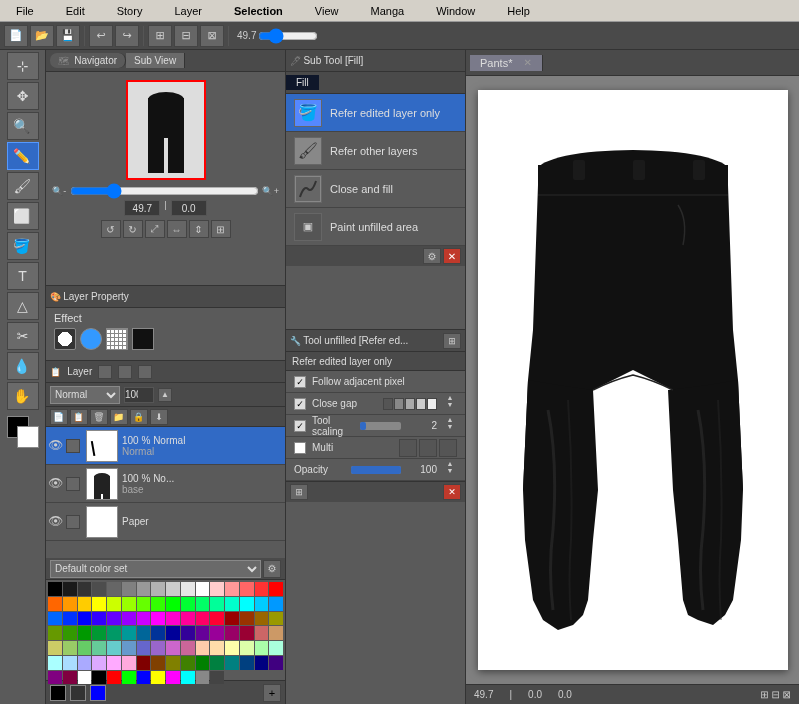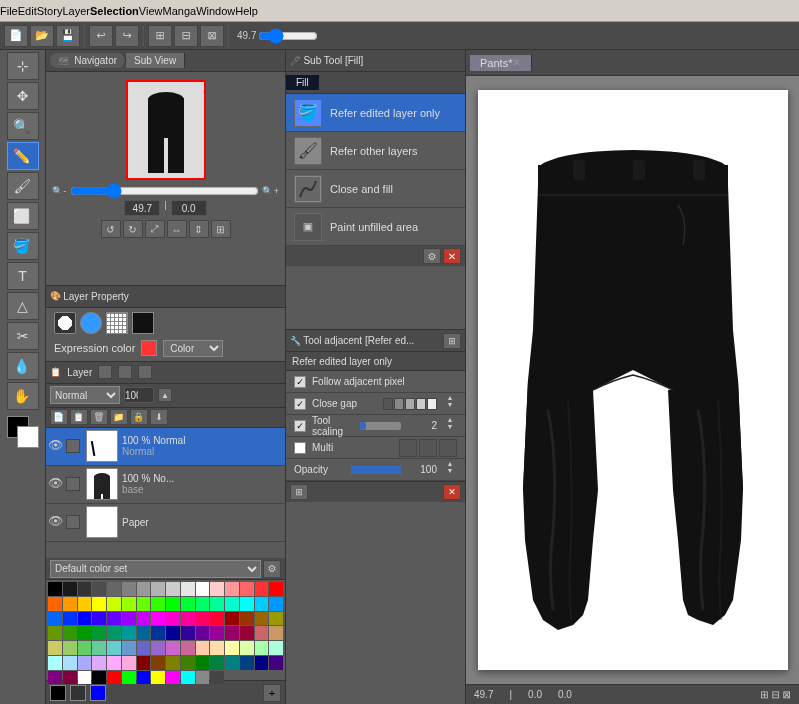--- a/index.html
+++ b/index.html
@@ -36,21 +36,21 @@
 
     
     #menubar {
       background: #d4d0c8;
       display: flex;
       align-items: center;
       height: 22px;
       border-bottom: 1px solid #999;
     }
     .menu-item {
-      padding: 2px 0;
+      padding: 2px 16px;
       cursor: pointer;
       font-size: 11px;
       color: #000;
     }
 
     
     #left-toolbar {
       width: 46px;
       background: #5a5a5a;
       border-right: 1px solid #333;
@@ -333,21 +333,21 @@
     }
     #canvas-tabs {
       background: #4a4a4a;
       display: flex; align-items: center; height: 26px;
       padding: 0 4px; border-bottom: 1px solid #333;
     }
     .canvas-tab {
       background: #5a5a5a;
       padding: 2px 10px; color: #ddd; font-size: 11px;
       cursor: pointer; border-right: 1px solid #333;
-      display: flex; align-items: center; gap: 0;
+      display: flex; align-items: center; gap: 11px;
     }
     .canvas-tab.active { background: #7a7a8a; }
     .canvas-close { color: #999; font-size: 10px; cursor: pointer; }
     #canvas-content {
       flex: 1;
       background: #808080;
       display: flex; align-items: center; justify-content: center;
       position: relative;
     }
     #canvas-doc {
@@ -492,32 +492,26 @@
           </div>
         </div>
       </div>
 
       <div id="layer-property">
         <div class="panel-header">
           <span style="font-size:9px;color:#888;margin-right:2px;">🎨</span>
           <span style="color:#ddd;font-size:10px;">Layer Property</span>
         </div>
         <div class="layer-prop-content">
+          <div class="effect-label">Effect</div>
           <div class="effect-icons">
             <div class="effect-icon circle"></div>
             <div class="effect-icon blue"></div>
             <div class="effect-icon grid"></div>
             <div class="effect-icon dark"></div>
-          </div>
-          <div class="expr-color-row">
-            <span>Expression color</span>
-            <div class="color-swatch"></div>
-            <select class="small-select">
-              <option>Color</option>
-            </select>
           </div>
         </div>
       </div>
 
       <div id="layer-panel">
         <div class="layer-panel-header">
           <span style="font-size:9px;color:#888;margin-right:2px;">📋</span>
           <span style="color:#ddd;font-size:10px;">Layer</span>
           <div style="width:14px;height:14px;background:#666;border:1px solid #444;margin-left:2px;"></div>
           <div style="width:14px;height:14px;background:#666;border:1px solid #444;margin-left:2px;"></div>
@@ -748,21 +742,21 @@
 
         <div class="subtool-footer">
           <div style="width:18px;height:16px;background:#666;border:1px solid #444;display:flex;align-items:center;justify-content:center;cursor:pointer;color:#ccc;font-size:10px;">⚙</div>
           <div style="width:18px;height:16px;background:#c0392b;border:1px solid #444;display:flex;align-items:center;justify-content:center;cursor:pointer;color:#fff;font-size:10px;">✕</div>
         </div>
       </div>
 
       <div id="toolprop-panel">
         <div class="toolprop-header">
           <span style="font-size:9px;color:#888;margin-right:2px;">🔧</span>
-          <span style="color:#ddd;font-size:10px;">Tool adjacent [Refer ed...</span>
+          <span style="color:#ddd;font-size:10px;">Tool unfilled [Refer ed...</span>
           <div style="margin-left:auto;width:18px;height:16px;background:#666;border:1px solid #444;display:flex;align-items:center;justify-content:center;cursor:pointer;color:#ccc;font-size:9px;">⊞</div>
         </div>
 
         <div style="background:#4a4a4a;padding:3px 6px;border-bottom:1px solid #333;">
           <span style="color:#ddd;font-size:10px;">Refer edited layer only</span>
         </div>
 
         <div class="toolprop-row">
           <div class="toolprop-check" style="background:#ddd;">✓</div>
           <span class="toolprop-label">Follow adjacent pixel</span>

